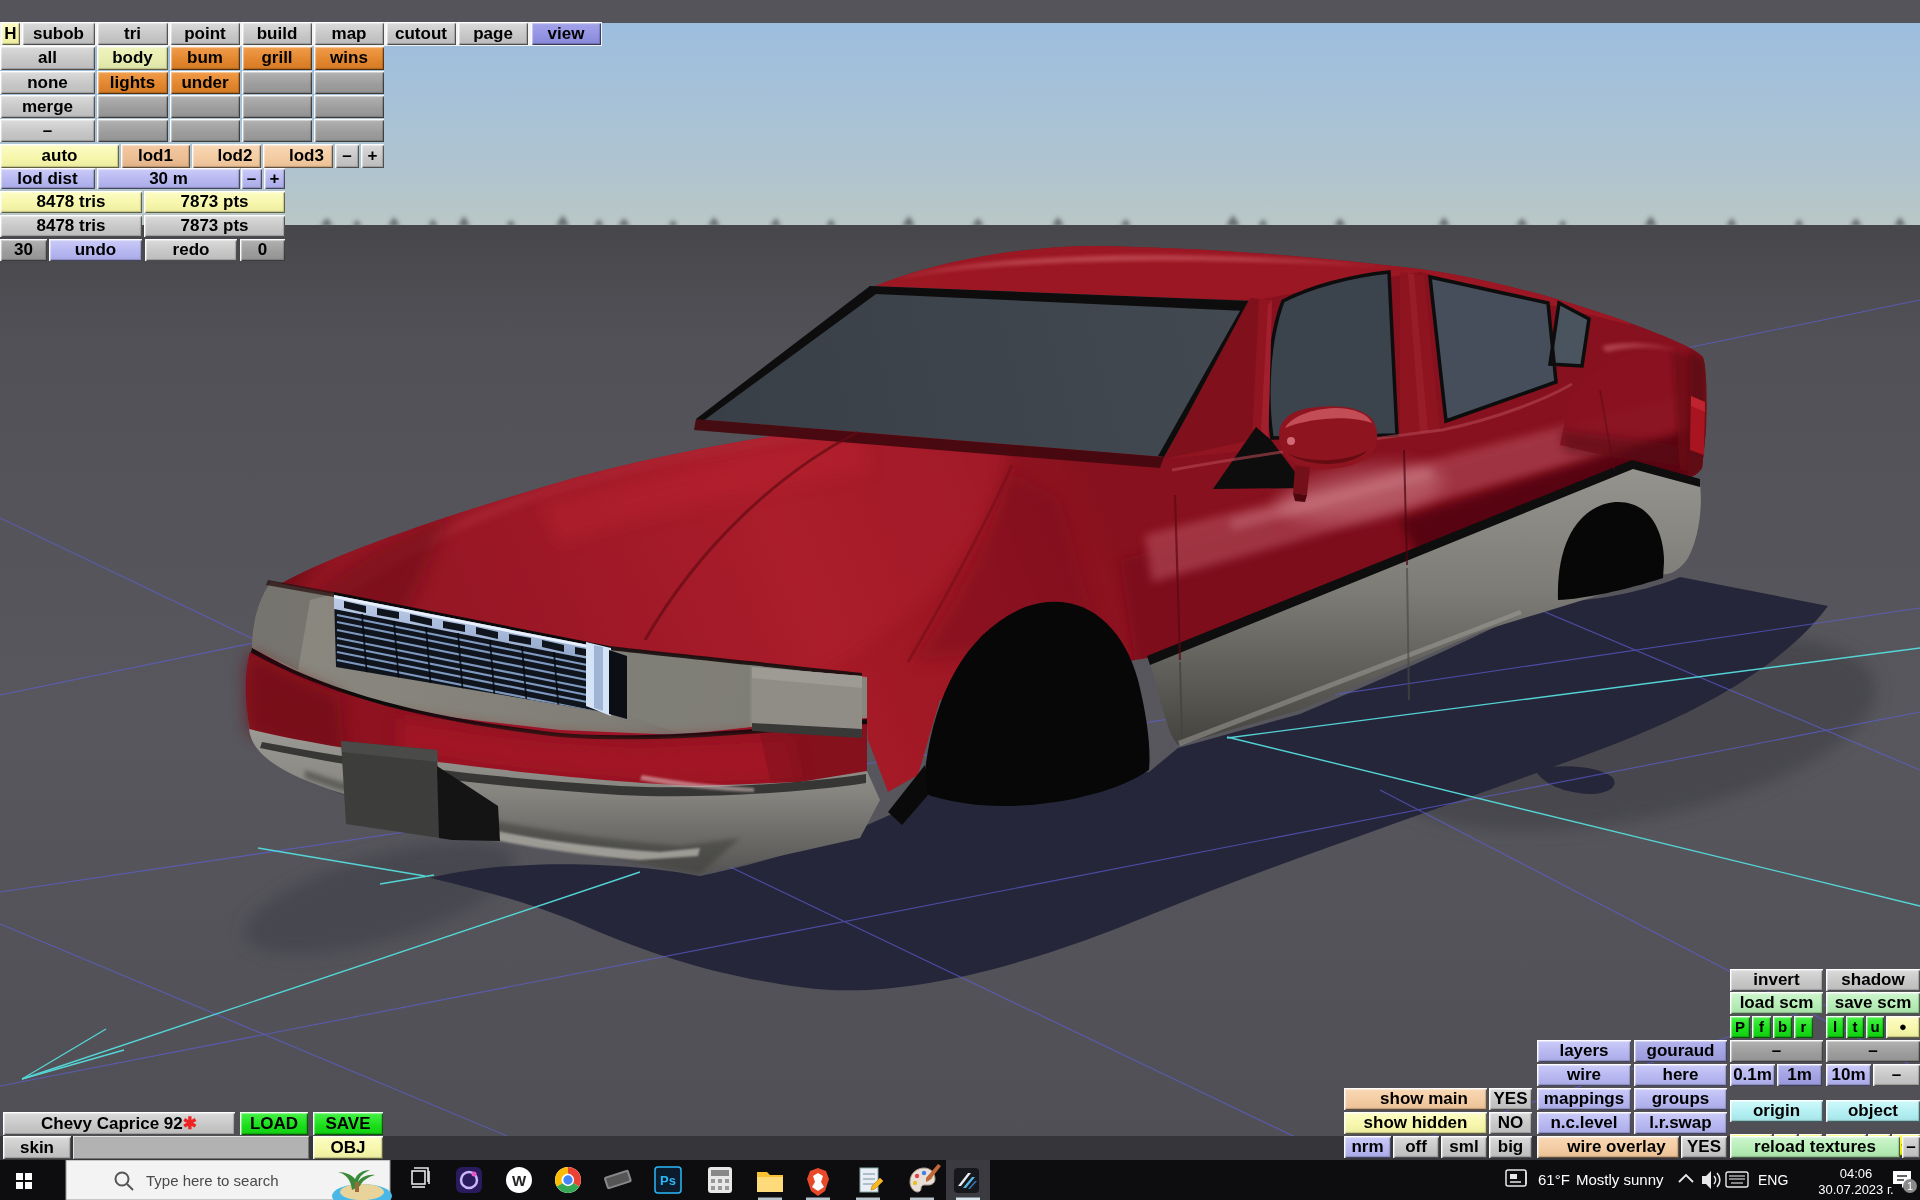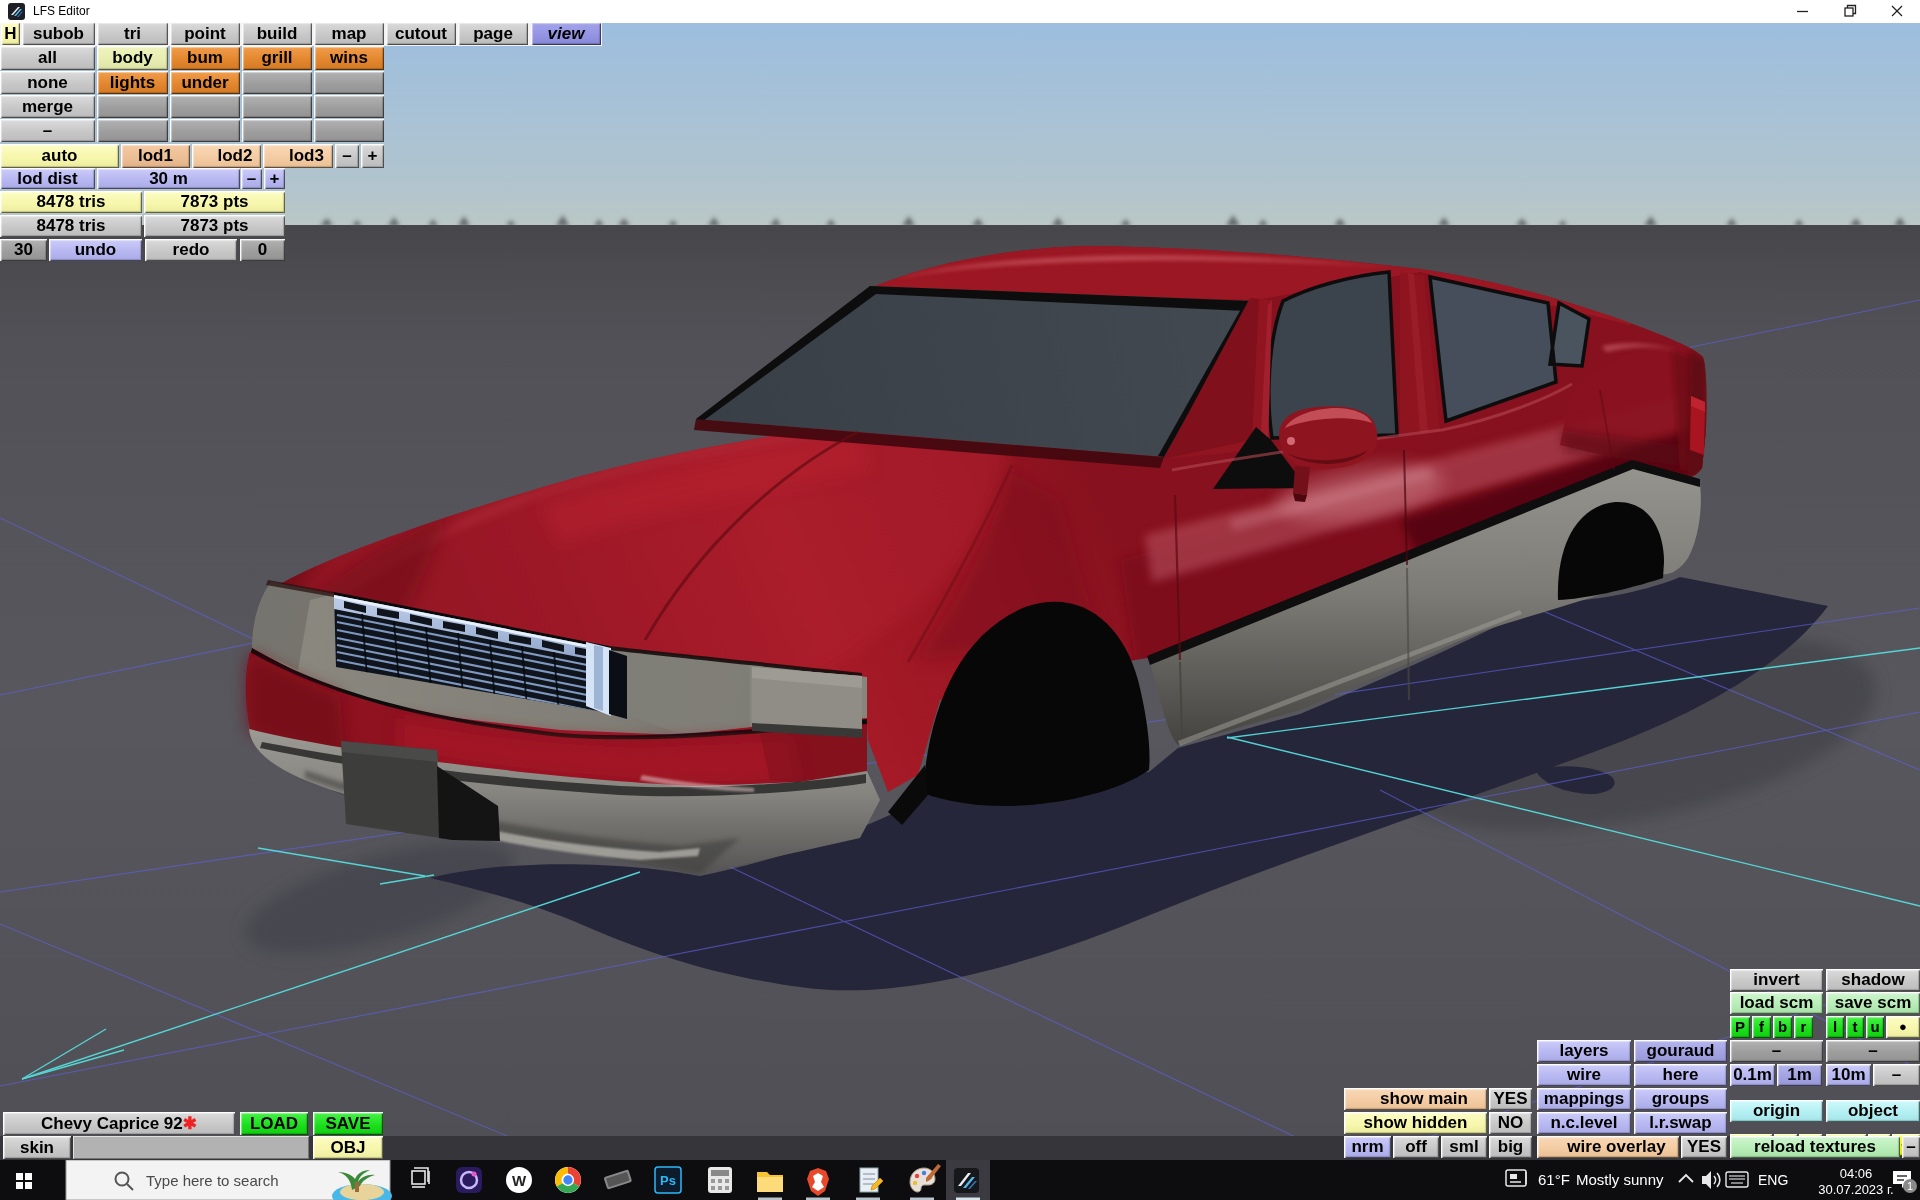--- a/index.html
+++ b/index.html
@@ -9,21 +9,21 @@
 .ylb{background:linear-gradient(#ffff44 8%,#f2f200 60%,#e2e200);margin-top:22px;}
 .gn{background:linear-gradient(#44f044 8%,#1ade1a 60%,#12cd12);}
 .gnp{background:linear-gradient(#cdf5cd 8%,#b5ecb5 60%,#a8e0a8);}
 .cy{background:linear-gradient(#ccf8fa 8%,#b2eff2 60%,#a4e2e6);margin-top:12px;}
 .pw{background:linear-gradient(#c9c9f8 8%,#b6b6f0 60%,#a9a9e6);}
 .pwd{background:linear-gradient(#b2b2ec 8%,#a2a2e2 60%,#9898d8);}
 .or{background:linear-gradient(#f09a48 8%,#e1862e 60%,#d47a24);}
 .pc{background:linear-gradient(#f8d7b4 8%,#f3cba2 60%,#eabf94);padding-left:17px;}
 .pcd{background:linear-gradient(#f3c8a0 8%,#ecbe94 60%,#e0b086);}
 .grn{background:linear-gradient(#eef3bc 8%,#e7edb0 60%,#dce2a4);}
-.vw{background:linear-gradient(#a2a2ea 8%,#9393e3 60%,#8787d8);font-style:italic;}
+.vw{background:linear-gradient(#a2a2ea 8%,#9393e3 60%,#8787d8);}
 #title{position:absolute;left:0;top:0;width:1920px;height:23px;background:#fff;z-index:6;}
 #title .t{position:absolute;left:33px;top:4px;font:12px/15px "Liberation Sans",sans-serif;color:#000;}
 #vp{position:absolute;left:0;top:0;width:1920px;height:1200px;z-index:0;}
 #tb{position:absolute;left:0;top:1160px;width:1920px;height:40px;background:#0d0d10;z-index:8;}
 </style></head>
 <body>
 <div id="page">
 
 <svg id="vp" width="1920" height="1200" viewBox="0 0 1920 1200">
 <defs>
@@ -275,40 +275,20 @@
 <path d="M1287,453 C1310,464 1348,462 1368,450 C1354,466 1312,470 1287,453 Z" fill="#5e0a12" opacity=".85"></path>
 <circle cx="1291" cy="441" r="4" fill="#d8737e" opacity=".9"></circle>
 <path d="M1295,466 L1310,467 L1307,495 L1293,493 Z" fill="#731019"></path>
 <path d="M1293,493 L1307,495 L1305,502 L1295,501 Z" fill="#4e070e"></path>
 
 <path d="M1691,396 L1705,402 L1704,455 L1690,450 Z" fill="#a8141f"></path>
 <path d="M1691,396 L1705,402 L1705,412 L1691,406 Z" fill="#c22532" opacity=".9"></path>
 </g>
 </svg>
 
-<div id="title">
- <svg style="position:absolute;left:8px;top:3px" width="17" height="17" viewBox="0 0 17 17">
-        <rect x="0" y="0" width="17" height="17" rx="3" fill="#1c2026"></rect>
-        <path d="M3 12 L10 4 L12 4 L5 12 Z" fill="#e8eef6"></path>
-        <path d="M6 13 L12 6 L14 6 L8 13 Z" fill="#57b8e8"></path>
-        <path d="M9 14 L14 8.5 L15 8.5 L10.5 14 Z" fill="#3878b8"></path>
-      </svg>
- <div class="t">LFS Editor</div>
- <svg style="position:absolute;left:1789px;top:0" width="120" height="23" viewBox="0 0 120 23" stroke="#222" stroke-width="1.3" fill="none">
-  <line x1="8" y1="11.5" x2="19" y2="11.5"></line>
-  <g transform="translate(48,0)">
-          <rect x="8" y="8" width="8" height="8"></rect>
-          <path d="M10.5 8 V5.5 H18.5 V13.5 H16"></path>
-        </g>
-  <g transform="translate(96,0)">
-          <line x1="7" y1="6" x2="17" y2="16"></line>
-          <line x1="17" y1="6" x2="7" y2="16"></line>
-        </g>
- </svg>
-</div>
 
 <div style="position:absolute;left:0;top:22px;width:602px;height:24px;background:#f2f2f2;z-index:4"></div>
 <div class="b yl" style="left:1px;top:22px;width:19px">H</div>
 <div class="b" style="left:22px;top:22px;width:73px">subob</div>
 <div class="b" style="left:97px;top:22px;width:71px">tri</div>
 <div class="b" style="left:170px;top:22px;width:70px">point</div>
 <div class="b" style="left:242px;top:22px;width:70px">build</div>
 <div class="b" style="left:314px;top:22px;width:70px">map</div>
 <div class="b" style="left:386px;top:22px;width:70px">cutout</div>
 <div class="b" style="left:458px;top:22px;width:70px">page</div>

